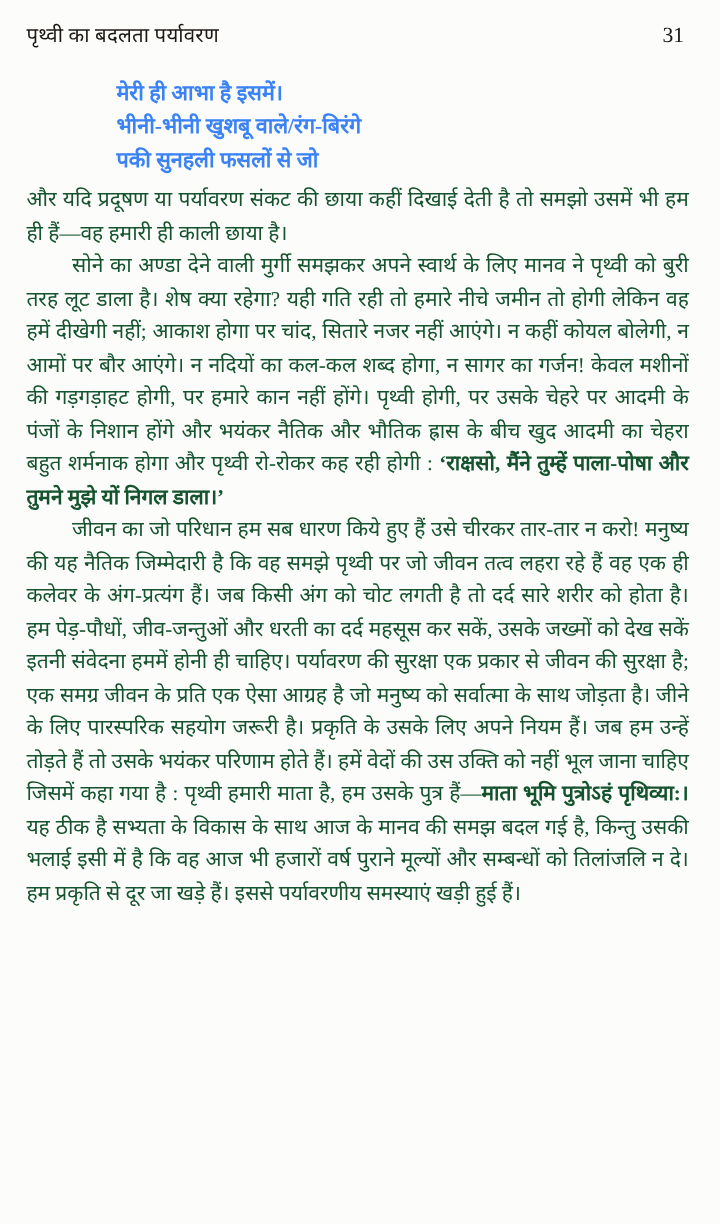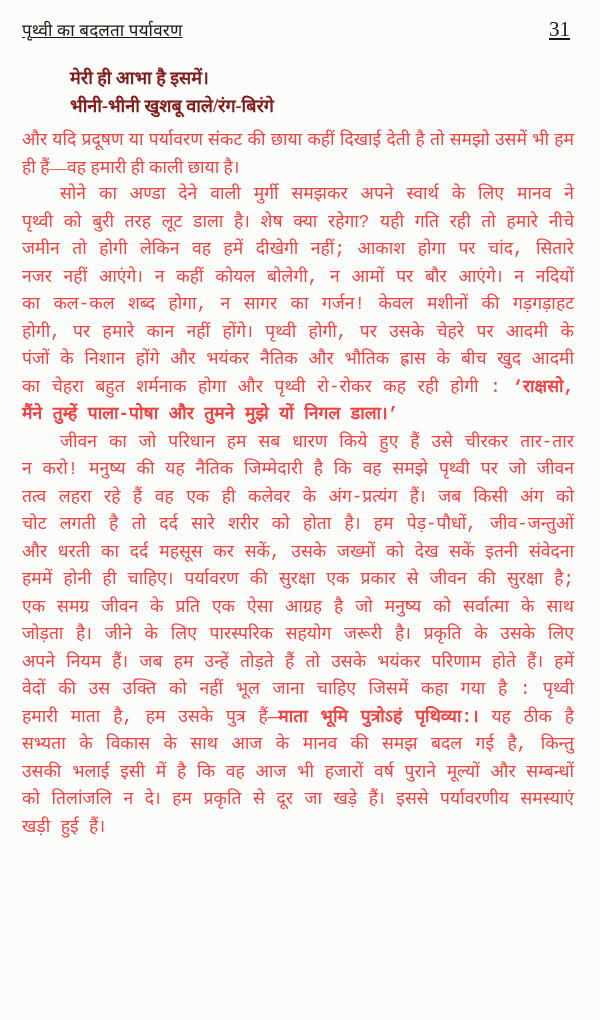--- a/index.html
+++ b/index.html
@@ -20,70 +20,69 @@
     box-sizing: border-box;
     padding: 18px 26px 0 22px;
     overflow: hidden;
   }
   .header {
     display: flex;
     justify-content: space-between;
     align-items: baseline;
     font-size: 17px;
     line-height: 22px;
-    text-decoration: underline;
   }
   .header-title {
     letter-spacing: 0.2px;
   }
   .page-number {
-    font-size: 21px;
+    font-size: 18px;
     padding-right: 4px;
   }
   .poem {
     margin-top: 22px;
-    margin-left: 48px;
+    margin-left: 75px;
     font-size: 18px;
     font-weight: bold;
     line-height: 28px;
-    color: #7f1d1d;
+    color: #3b82f6;
   }
   .poem-line {
     white-space: nowrap;
   }
   .body-text {
     margin-top: 6px;
     font-size: 17.5px;
     line-height: 27.5px;
     text-align: justify;
-    color: #ef4444;
+    color: #14532d;
   }
   .para {
     margin: 0;
   }
   .para.indent {
     text-indent: 38px;
-    font-family: Liberation Mono, monospace;
   }
   .bold {
     font-weight: bold;
   }
 </style>
 </head>
 <body>
 
 <div class="page">
   <div class="header">
     <span class="header-title">पृथ्वी का बदलता पर्यावरण</span>
     <span class="page-number">31</span>
   </div>
 
   <div class="poem">
       <div class="poem-line">मेरी ही आभा है इसमें।</div>
       <div class="poem-line">भीनी-भीनी खुशबू वाले/रंग-बिरंगे</div>
+      <div class="poem-line">पकी सुनहली फसलों से जो</div>
     </div>
 
   <div class="body-text">
       <p class="para"><span class="">और यदि प्रदूषण या पर्यावरण संकट की छाया कहीं दिखाई देती है तो समझो उसमें भी हम ही हैं—वह हमारी ही काली छाया है।</span></p>
       <p class="para indent"><span class="">सोने का अण्डा देने वाली मुर्गी समझकर अपने स्वार्थ के लिए मानव ने पृथ्वी को बुरी तरह लूट डाला है। शेष क्या रहेगा? यही गति रही तो हमारे नीचे जमीन तो होगी लेकिन वह हमें दीखेगी नहीं; आकाश होगा पर चांद, सितारे नजर नहीं आएंगे। न कहीं कोयल बोलेगी, न आमों पर बौर आएंगे। न नदियों का कल-कल शब्द होगा, न सागर का गर्जन! केवल मशीनों की गड़गड़ाहट होगी, पर हमारे कान नहीं होंगे। पृथ्वी होगी, पर उसके चेहरे पर आदमी के पंजों के निशान होंगे और भयंकर नैतिक और भौतिक ह्रास के बीच खुद आदमी का चेहरा बहुत शर्मनाक होगा और पृथ्वी रो-रोकर कह रही होगी : </span><span class="bold">‘राक्षसो, मैंने तुम्हें पाला-पोषा और तुमने मुझे यों निगल डाला।’</span></p>
       <p class="para indent"><span class="">जीवन का जो परिधान हम सब धारण किये हुए हैं उसे चीरकर तार-तार न करो! मनुष्य की यह नैतिक जिम्मेदारी है कि वह समझे पृथ्वी पर जो जीवन तत्व लहरा रहे हैं वह एक ही कलेवर के अंग-प्रत्यंग हैं। जब किसी अंग को चोट लगती है तो दर्द सारे शरीर को होता है। हम पेड़-पौधों, जीव-जन्तुओं और धरती का दर्द महसूस कर सकें, उसके जख्मों को देख सकें इतनी संवेदना हममें होनी ही चाहिए। पर्यावरण की सुरक्षा एक प्रकार से जीवन की सुरक्षा है; एक समग्र जीवन के प्रति एक ऐसा आग्रह है जो मनुष्य को सर्वात्मा के साथ जोड़ता है। जीने के लिए पारस्परिक सहयोग जरूरी है। प्रकृति के उसके लिए अपने नियम हैं। जब हम उन्हें तोड़ते हैं तो उसके भयंकर परिणाम होते हैं। हमें वेदों की उस उक्ति को नहीं भूल जाना चाहिए जिसमें कहा गया है : पृथ्वी हमारी माता है, हम उसके पुत्र हैं—</span><span class="bold">माता भूमि पुत्रोऽहं पृथिव्या:।</span><span class=""> यह ठीक है सभ्यता के विकास के साथ आज के मानव की समझ बदल गई है, किन्तु उसकी भलाई इसी में है कि वह आज भी हजारों वर्ष पुराने मूल्यों और सम्बन्धों को तिलांजलि न दे। हम प्रकृति से दूर जा खड़े हैं। इससे पर्यावरणीय समस्याएं खड़ी हुई हैं।</span></p>
     </div>
 </div>
 
 </body></html>

